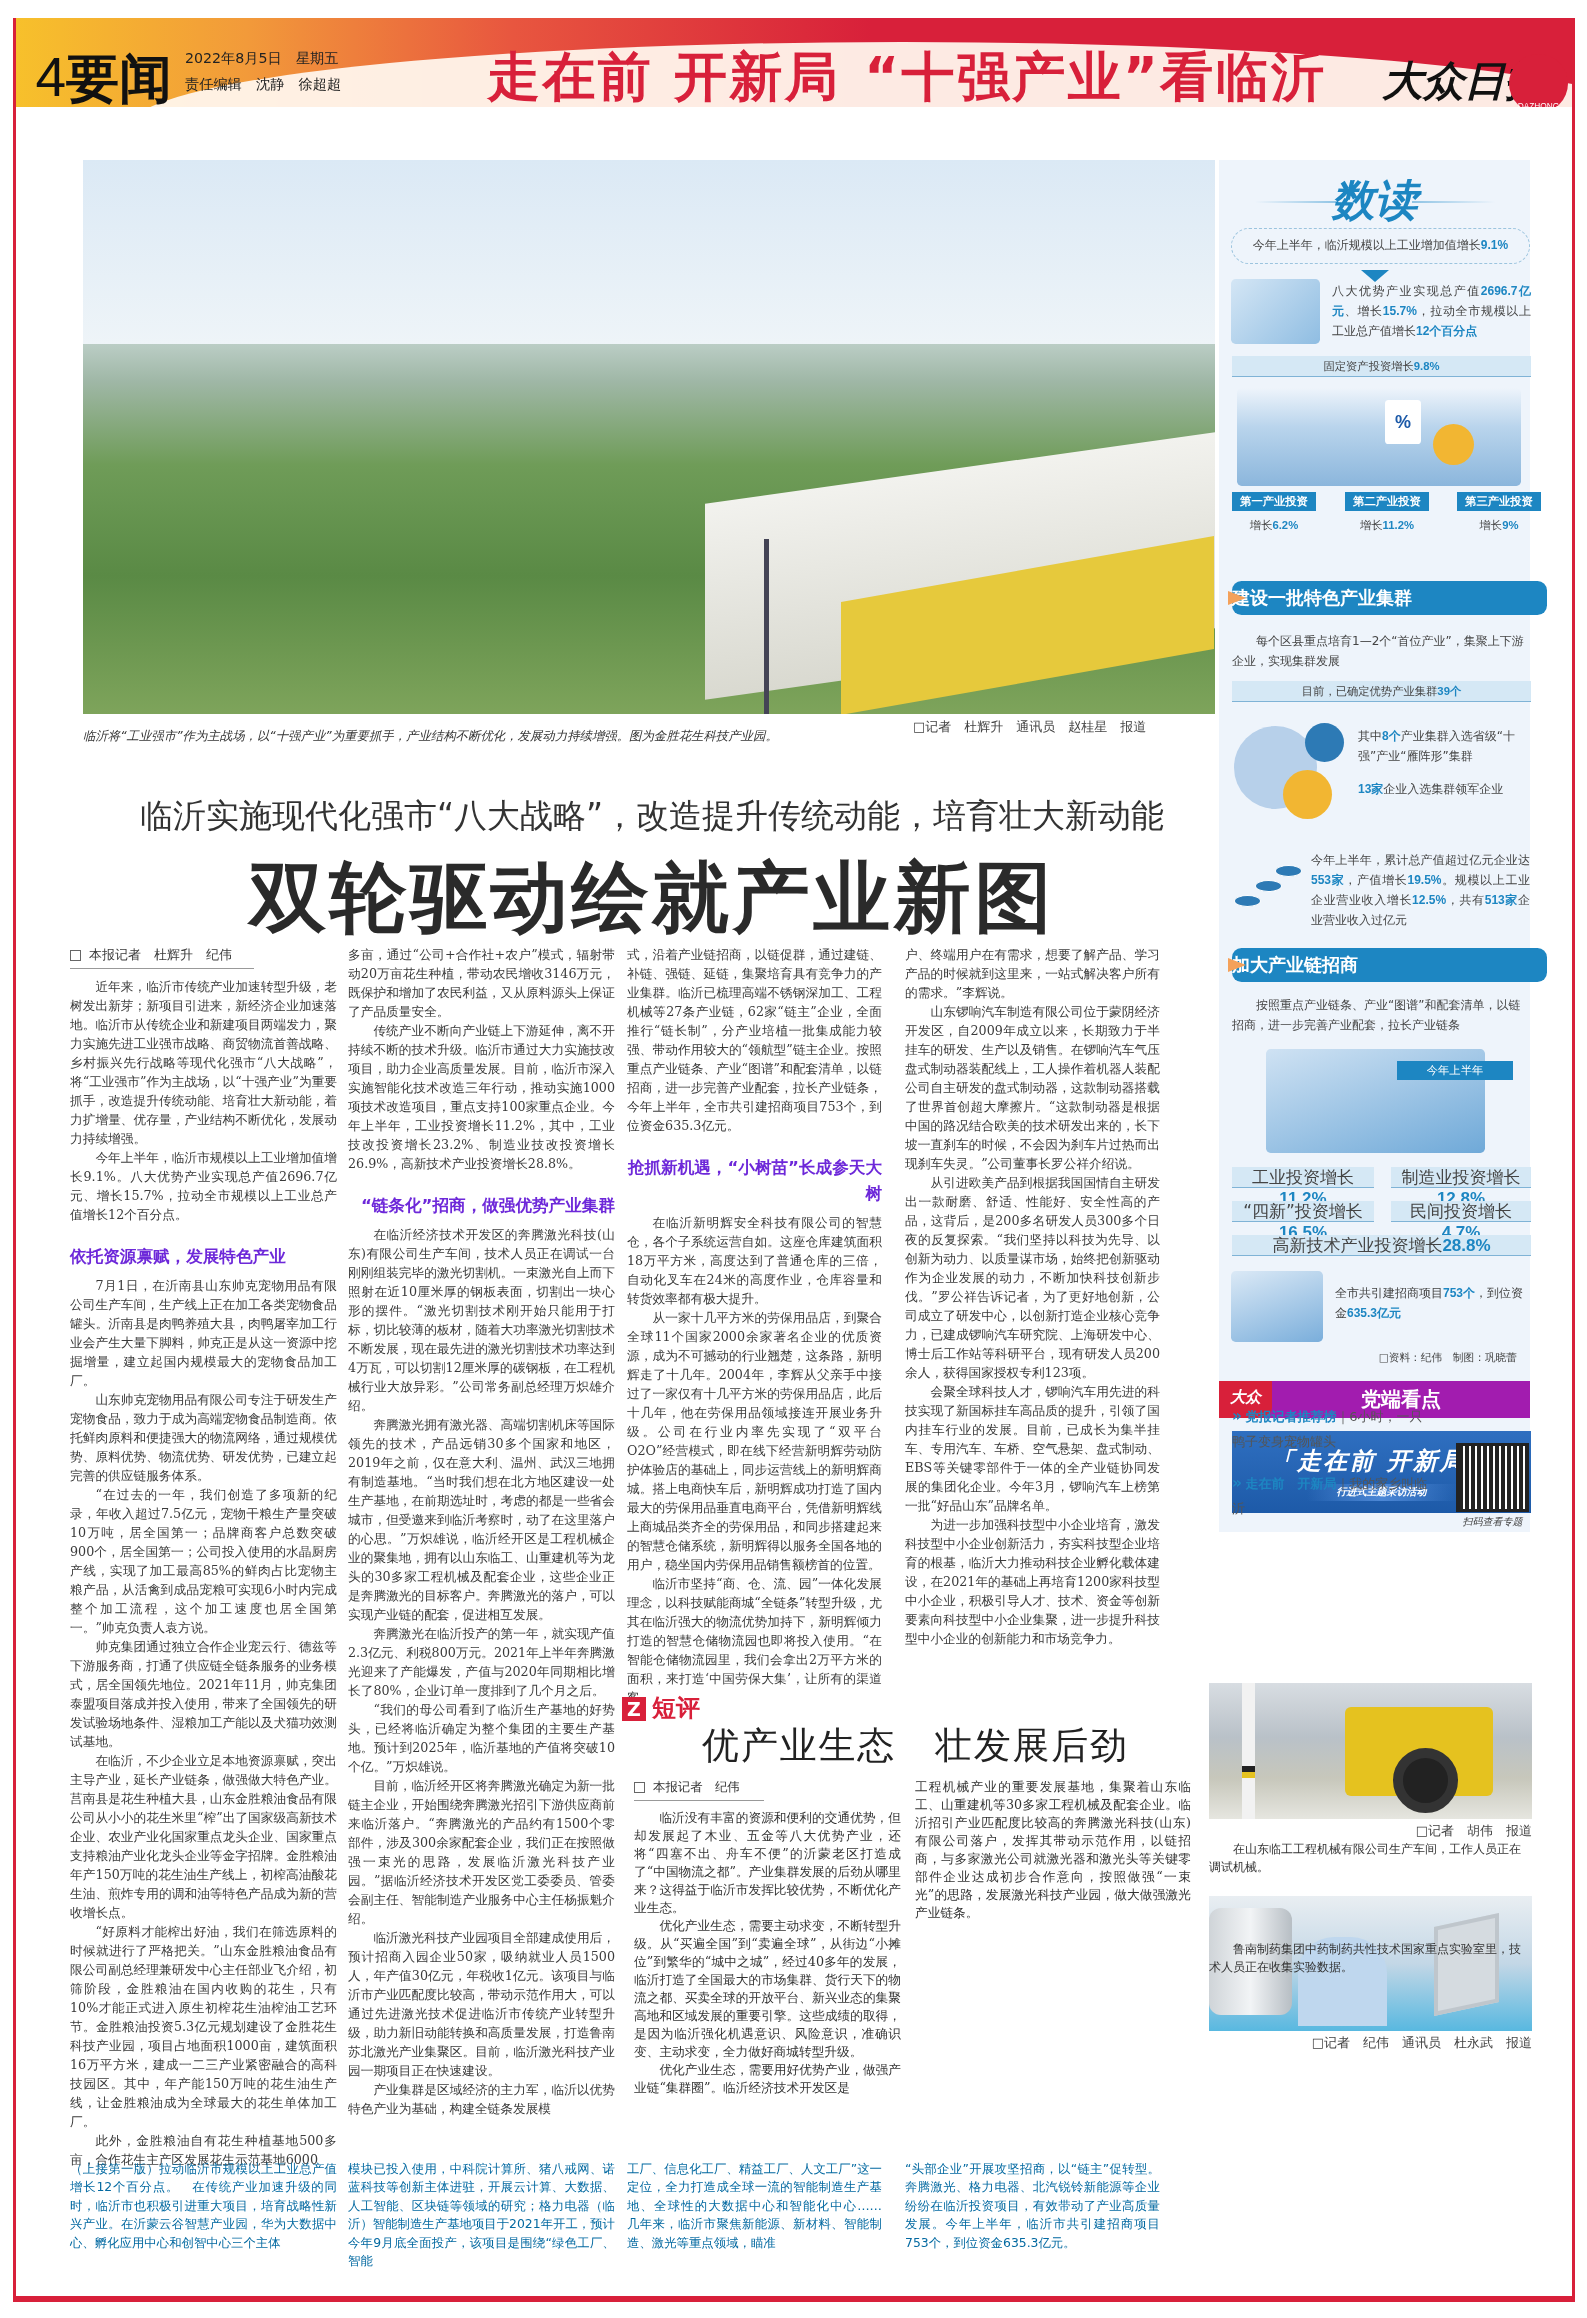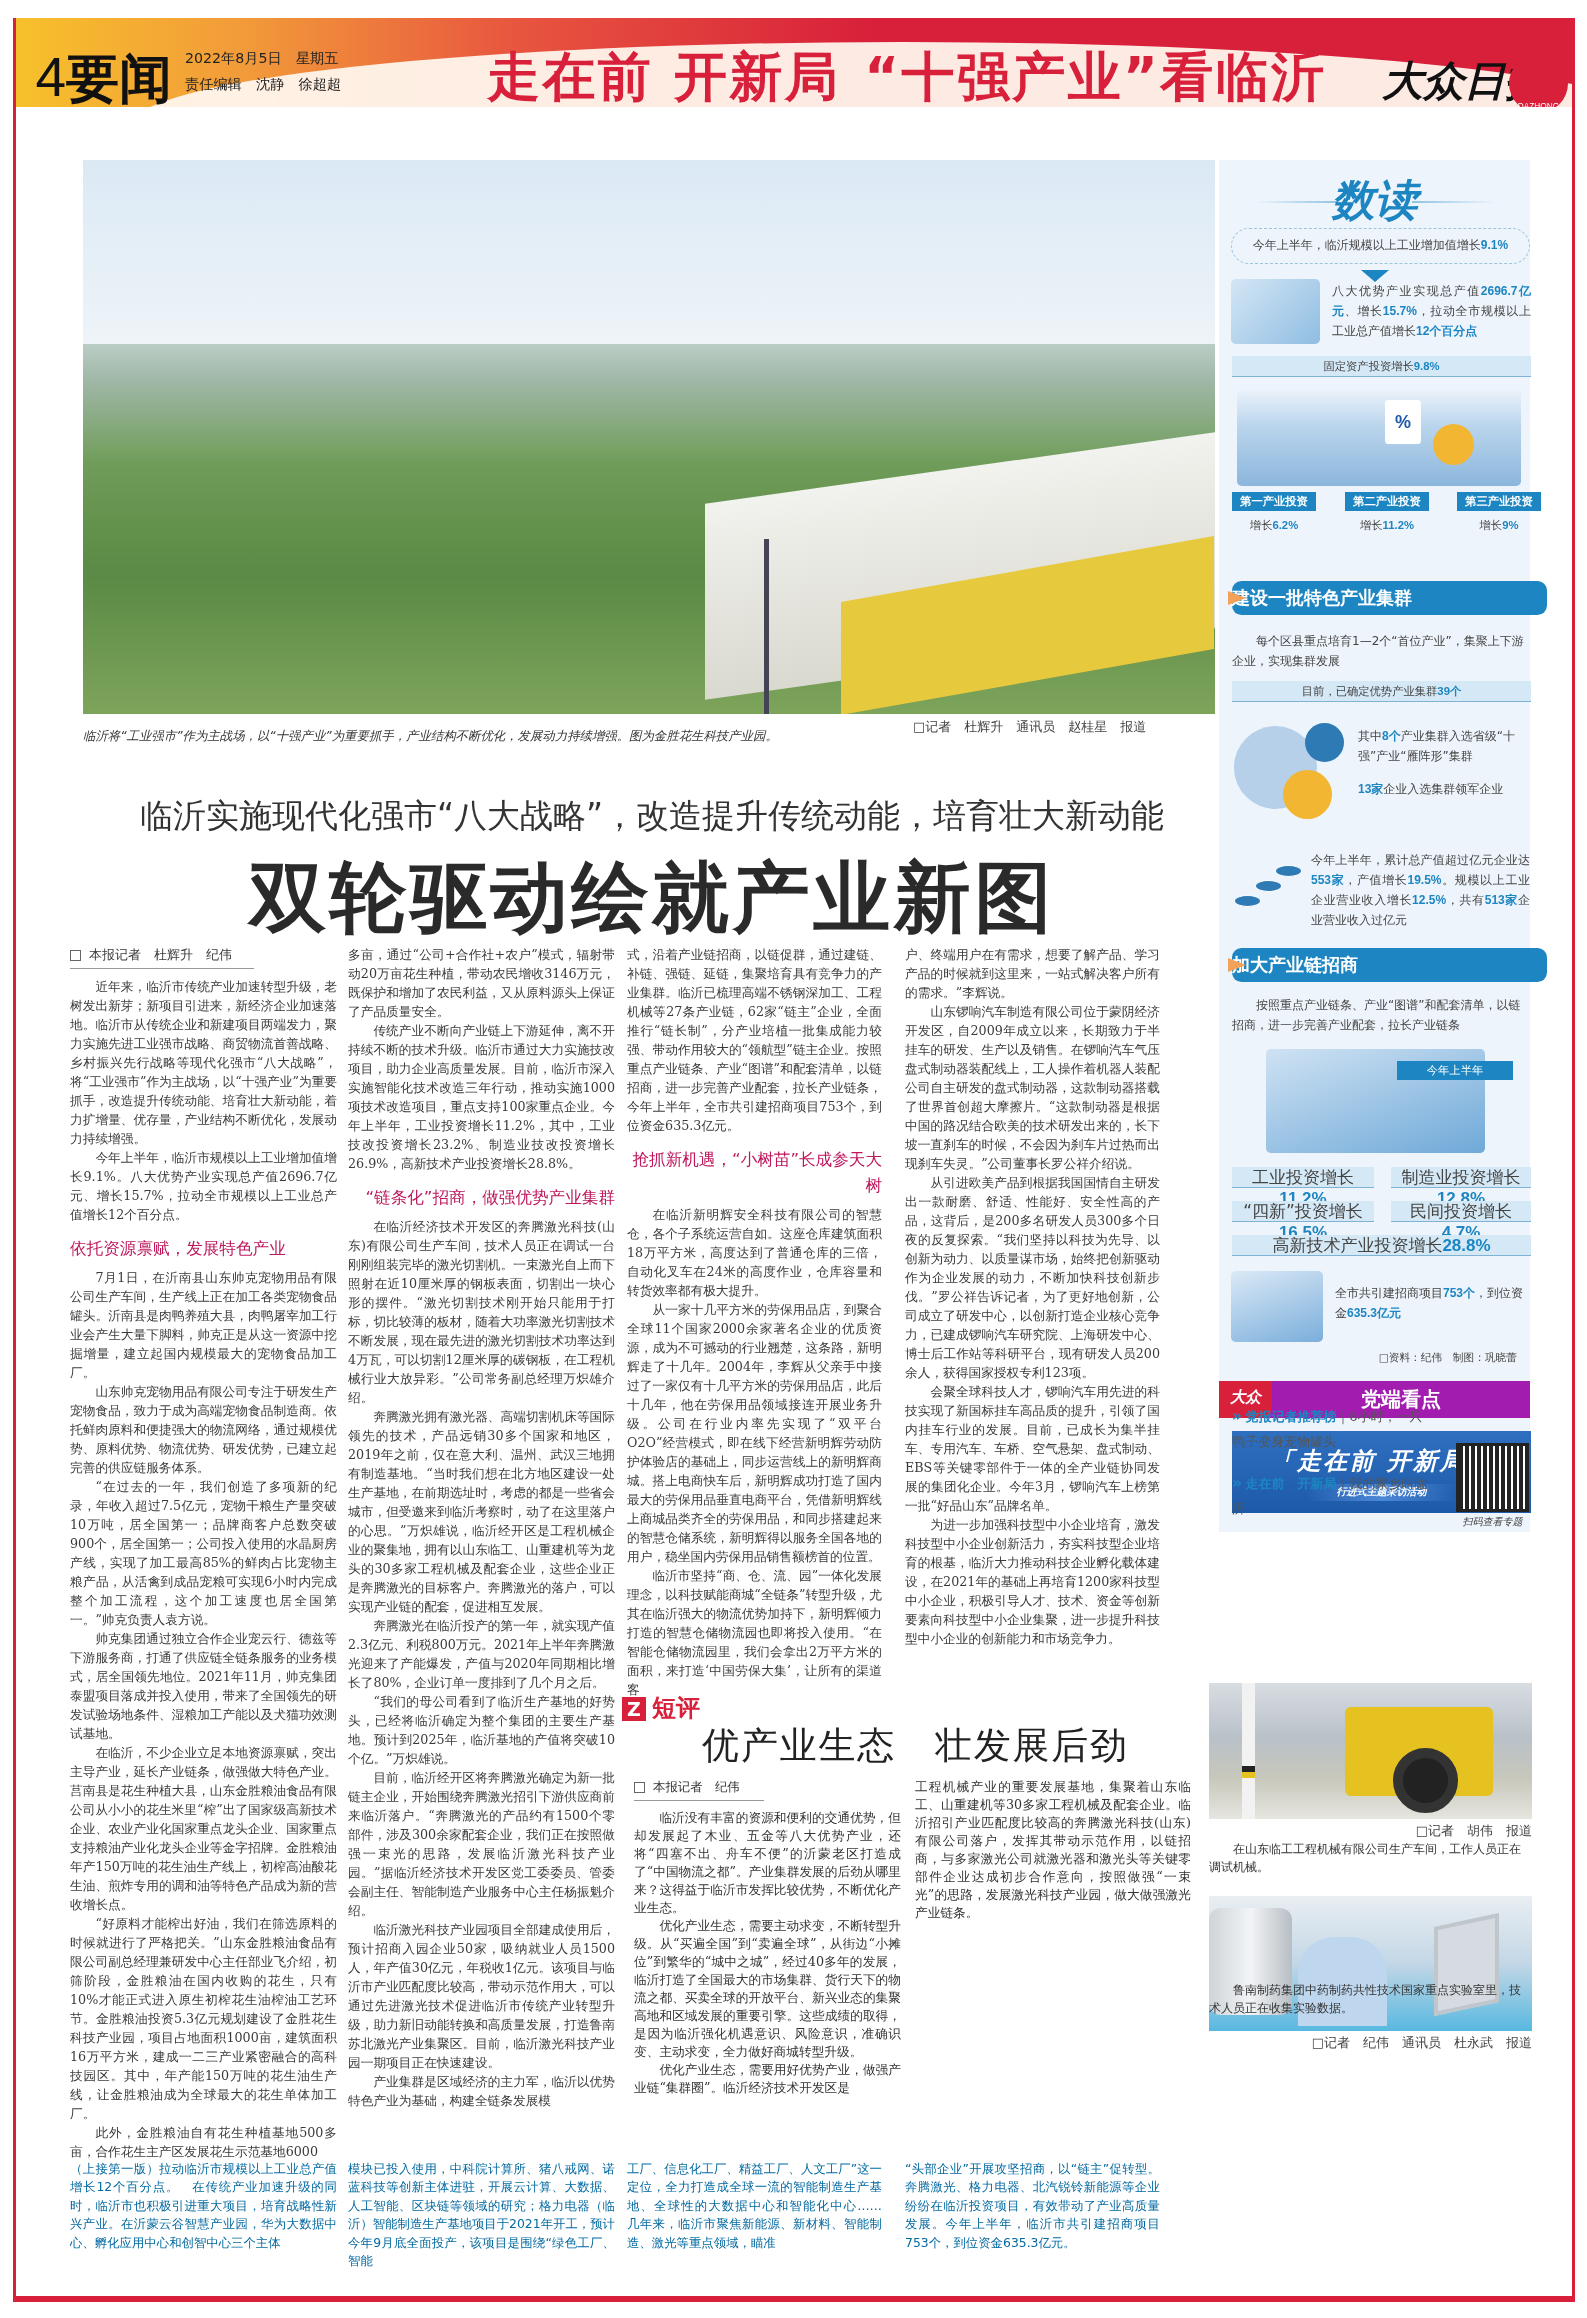--- a/index.html
+++ b/index.html
@@ -24,21 +24,21 @@
 .caption-main{position:absolute;left:83px;top:728px;font-family:"DejaVu Sans",sans-serif;font-size:12.4px;color:#333;font-style:italic}
 .credit-main{position:absolute;left:913px;top:718px;font-family:"DejaVu Sans",sans-serif;font-size:13px;color:#444}
 
 .subhead{position:absolute;left:83px;top:794px;width:1138px;text-align:center;font-family:"DejaVu Sans",sans-serif;font-size:33px;color:#333}
 .headline{position:absolute;left:83px;top:847px;width:1138px;text-align:center;font-family:"DejaVu Sans",sans-serif;font-weight:bold;font-size:77px;color:#2a2a2a;letter-spacing:3.6px}
 
 .col{position:absolute;font-size:12.7px;line-height:19px;color:#3a3a3a;text-align:justify}
 .col p{text-indent:2em}
 .byline{font-family:"DejaVu Sans",sans-serif;font-size:13px;border-bottom:1.2px solid #999;padding-bottom:3.6px;margin-bottom:8.3px;width:184px}
 .byline .box{display:inline-block;width:10.7px;height:10.7px;border:1.2px solid #666;vertical-align:middle;margin-right:8.3px}
-.sect{font-family:"DejaVu Sans",sans-serif;font-weight:normal;font-size:16.6px;line-height:26px;color:#be185d;margin:12px 0 6px}
+.sect{font-family:"DejaVu Sans",sans-serif;font-weight:bold;font-size:16.6px;line-height:26px;color:#6d28d9;margin:20px 0 6px}
 .sect.r{text-align:right}
 
 .sidebar{position:absolute;left:1219px;top:160px;width:311px;height:1372px;background:#eef4fb}
 .sb-title{position:absolute;left:0;top:12px;width:100%;text-align:center;font-family:"DejaVu Serif",serif;font-weight:bold;font-style:italic;font-size:43px;color:#1d86c2}
 .sb-title-line{position:absolute;top:41px;height:1.8px;width:83px;background:linear-gradient(90deg,transparent,#8ec3e4)}
 .pill{position:absolute;left:12px;top:68px;width:299px;height:36px;border:1.2px dashed #9cc4de;border-radius:18px;font-family:"DejaVu Sans",sans-serif;font-size:12px;line-height:33px;text-align:center;color:#444}
 .hl{color:#1d86c2;font-weight:bold;font-family:"Liberation Sans",sans-serif}
 .down-tri{position:absolute;width:0;height:0;border-left:14.2px solid transparent;border-right:14.2px solid transparent;border-top:12px solid #1d86c2}
 .sb-text{position:absolute;font-family:"DejaVu Sans",sans-serif;font-size:12px;line-height:20px;color:#444}
 .band{position:absolute;left:13px;width:299px;height:21.3px;background:#d5e8f5;border-bottom:1.2px solid #7fb3d6;font-family:"DejaVu Sans",sans-serif;font-size:11.3px;text-align:center;line-height:21.3px;color:#444}
@@ -233,16 +233,16 @@
   <div style="position:absolute;left:33px;top:0;width:13px;height:136px;background:repeating-linear-gradient(180deg,#f2f2f2 0 83px,#222 83px 89px,#e5c21f 89px 95px)"></div>
 </div>
 <div class="photo-credit" style="left:1209px;top:1822px;width:323px">□记者　胡伟　报道</div>
 <div class="photo-cap" style="left:1209px;top:1840px;width:323px;text-indent:2em">在山东临工工程机械有限公司生产车间，工作人员正在调试机械。</div>
 <div class="photo" style="left:1209px;top:1896px;width:323px;height:135px;background:linear-gradient(180deg,#e9eef2 0%,#c3d7e6 50%,#58b8e0 100%)">
   <div style="position:absolute;left:89px;top:41px;width:89px;height:89px;background:#bfd7ee;border-radius:36px 36px 0 0"></div>
   <div style="position:absolute;left:225px;top:24px;width:65px;height:89px;background:#d5dbe0;border:4.7px solid #bfc6cc;transform:skewY(-12deg)"></div>
   <div style="position:absolute;left:0;top:12px;width:83px;height:107px;background:linear-gradient(90deg,#cfd4d8,#f2f4f6,#b7bec4);border-radius:12px"></div>
 </div>
 <div class="photo-credit" style="left:1209px;top:2034px;width:323px">□记者　纪伟　通讯员　杜永武　报道</div>
-<div class="photo-cap" style="left:1209px;top:1981px;width:323px;text-indent:2em">鲁南制药集团中药制药共性技术国家重点实验室里，技术人员正在收集实验数据。</div>
+<div class="photo-cap" style="left:1209px;top:1940px;width:323px;text-indent:2em">鲁南制药集团中药制药共性技术国家重点实验室里，技术人员正在收集实验数据。</div>
 
 <div class="bottom-bar"></div>
 
 
 </body></html>

